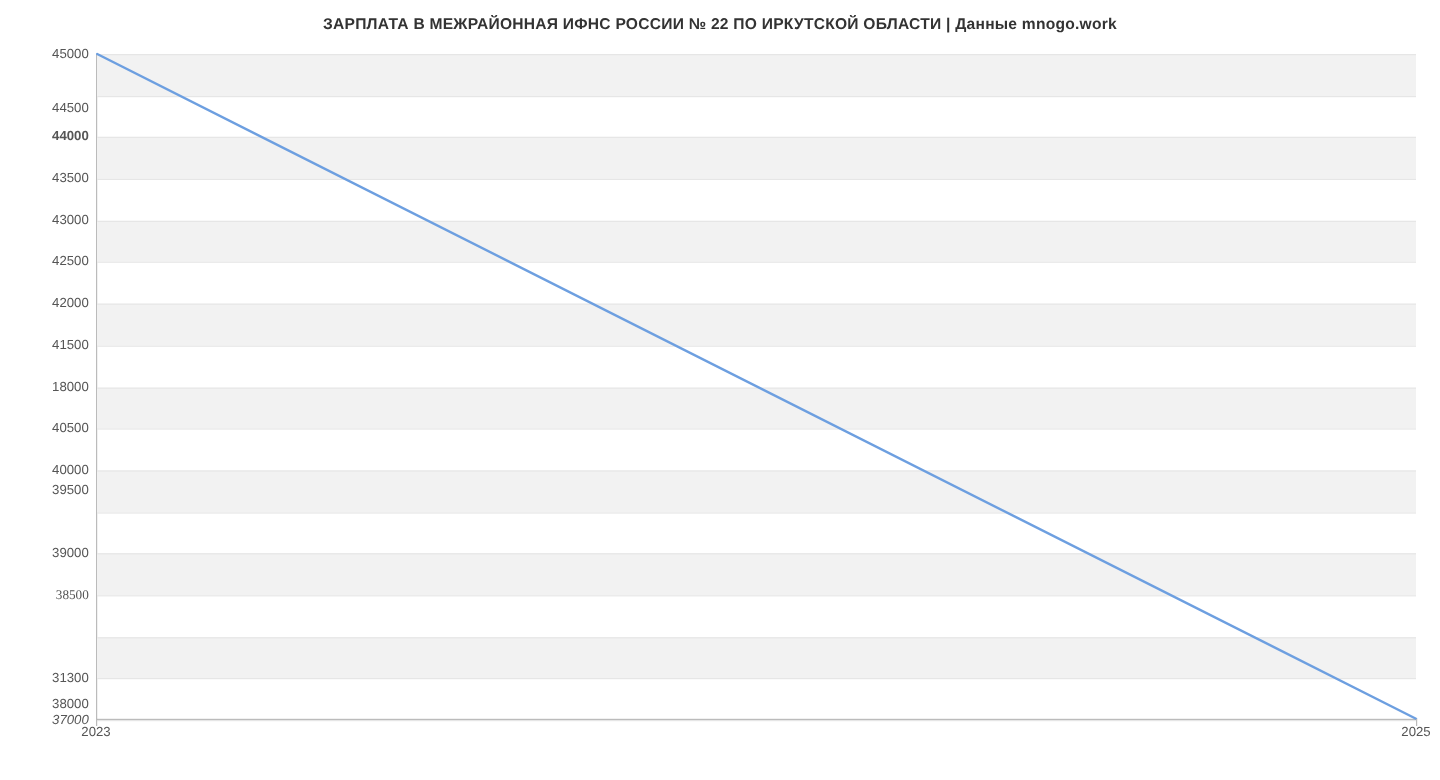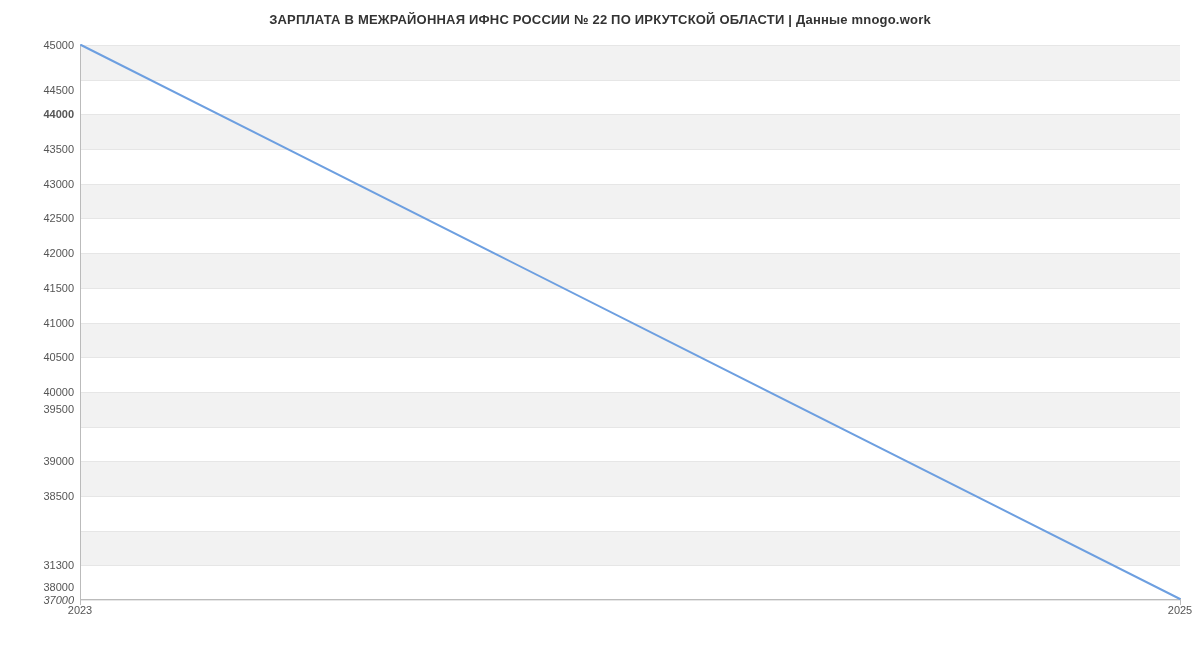--- a/index.html
+++ b/index.html
@@ -115,26 +115,26 @@
       <div class="gridline" style="top: 69.375px;"></div>
       <div class="gridline" style="top: 34.6875px;"></div>
       <div class="gridline" style="top: 0px;"></div>
       <svg class="line" id="line-svg" preserveAspectRatio="none" viewBox="0 0 1100 555">
         <path d="M0 0 L1100 555" fill="none" stroke="#6d9fe0" stroke-width="2" stroke-linecap="round"></path>
       </svg>
   </div>
 <div class="y-tick" style="top: 600px; font-style: italic;">37000</div>
     <div class="y-tick" style="top: 565.312px;">31300</div>
     <div class="y-tick" style="top: 559px; margin-top: 28px;">38000</div>
-    <div class="y-tick" style="top: 495.938px;">38500</div>
+    <div class="y-tick" style="top: 495.938px; font-family: Liberation Serif, serif;">38500</div>
     <div class="y-tick" style="top: 461.25px;">39000</div>
     <div class="y-tick" style="top: 409px;">39500</div>
     <div class="y-tick" style="top: 391.875px;">40000</div>
     <div class="y-tick" style="top: 357.188px;">40500</div>
-    <div class="y-tick" style="top: 322.5px;">41000</div>
+    <div class="y-tick" style="top: 322.5px;">18000</div>
     <div class="y-tick" style="top: 287.812px;">41500</div>
     <div class="y-tick" style="top: 253.125px;">42000</div>
     <div class="y-tick" style="top: 218.438px;">42500</div>
     <div class="y-tick" style="top: 183.75px; text-align: right;">43000</div>
     <div class="y-tick" style="top: 149.062px;">43500</div>
     <div class="y-tick" style="top: 114.375px; font-weight: bold;">44000</div>
     <div class="y-tick" style="top: 79.6875px; margin-top: 10px;">44500</div>
     <div class="y-tick" style="top: 45px;">45000</div>
     <div class="x-tick-mark" style="left: 80px;"></div>
     <div class="x-tick" style="left: 80px;">2023</div>

